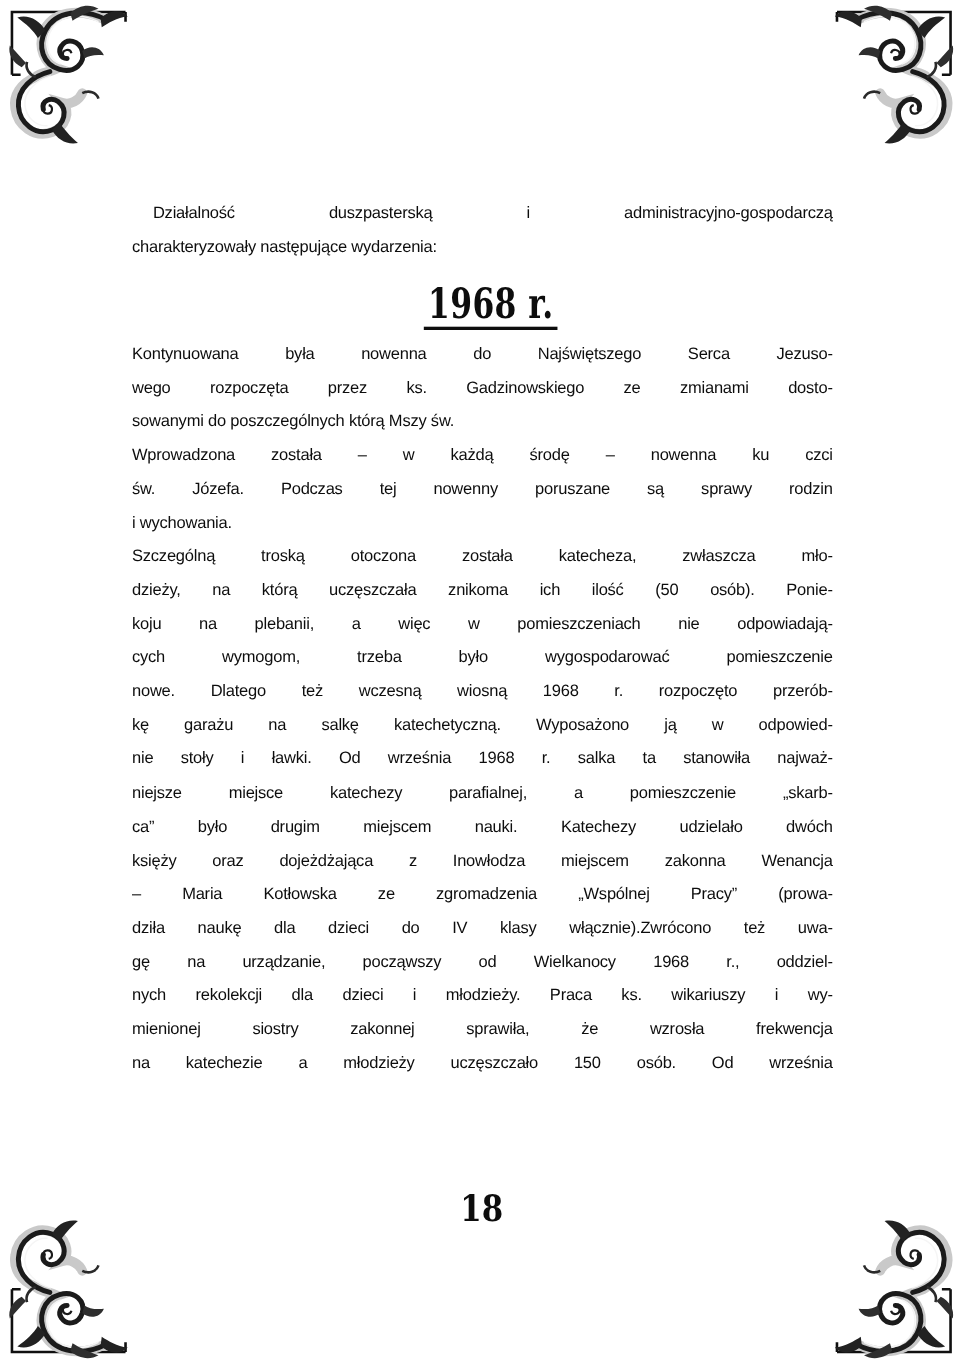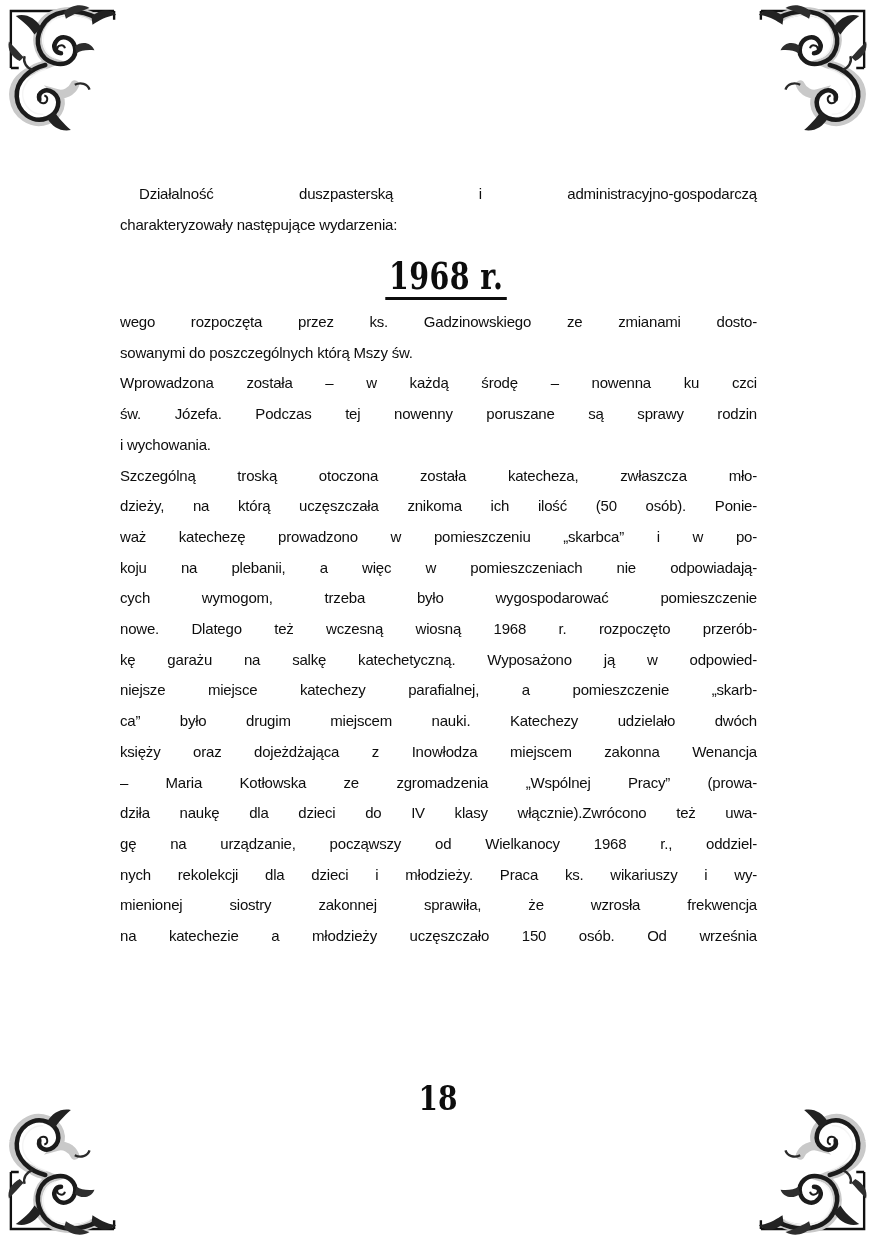--- a/index.html
+++ b/index.html
@@ -106,32 +106,33 @@
   <div class="intro">
       <div class="line j ind">Działalność duszpasterską i administracyjno-gospodarczą</div>
       <div class="line">charakteryzowały następujące wydarzenia:</div>
     </div>
 
   <div class="heading">
     <span class="hd">1968 r.</span>
   </div>
 
   <div class="bodytext">
+      <div class="line j">Kontynuowana była nowenna do Najświętszego Serca Jezuso-</div>
       <div class="line j">wego rozpoczęta przez ks. Gadzinowskiego ze zmianami dosto-</div>
       <div class="line">sowanymi do poszczególnych którą Mszy św.</div>
       <div class="line j">Wprowadzona została – w każdą środę – nowenna ku czci</div>
       <div class="line j">św. Józefa. Podczas tej nowenny poruszane są sprawy rodzin</div>
       <div class="line">i wychowania.</div>
       <div class="line j">Szczególną troską otoczona została katecheza, zwłaszcza mło-</div>
       <div class="line j">dzieży, na którą uczęszczała znikoma ich ilość (50 osób). Ponie-</div>
-      <div class="line j">waż katechezę prowadzono w pomieszczeniu „skarbca” i w po-</div>
       <div class="line j">koju na plebanii, a więc w pomieszczeniach nie odpowiadają-</div>
       <div class="line j">cych wymogom, trzeba było wygospodarować pomieszczenie</div>
       <div class="line j">nowe. Dlatego też wczesną wiosną 1968 r. rozpoczęto przerób-</div>
       <div class="line j">kę garażu na salkę katechetyczną. Wyposażono ją w odpowied-</div>
+      <div class="line j">nie stoły i ławki. Od września 1968 r. salka ta stanowiła najważ-</div>
       <div class="line j">niejsze miejsce katechezy parafialnej, a pomieszczenie „skarb-</div>
       <div class="line j">ca” było drugim miejscem nauki. Katechezy udzielało dwóch</div>
       <div class="line j">księży oraz dojeżdżająca z Inowłodza miejscem zakonna Wenancja</div>
       <div class="line j">– Maria Kotłowska ze zgromadzenia „Wspólnej Pracy” (prowa-</div>
       <div class="line j">dziła naukę dla dzieci do IV klasy włącznie).Zwrócono też uwa-</div>
       <div class="line j">gę na urządzanie, począwszy od Wielkanocy 1968 r., oddziel-</div>
       <div class="line j">nych rekolekcji dla dzieci i młodzieży. Praca ks. wikariuszy i wy-</div>
       <div class="line j">mienionej siostry zakonnej sprawiła, że wzrosła frekwencja</div>
       <div class="line j">na katechezie a młodzieży uczęszczało 150 osób. Od września</div>
     </div>

